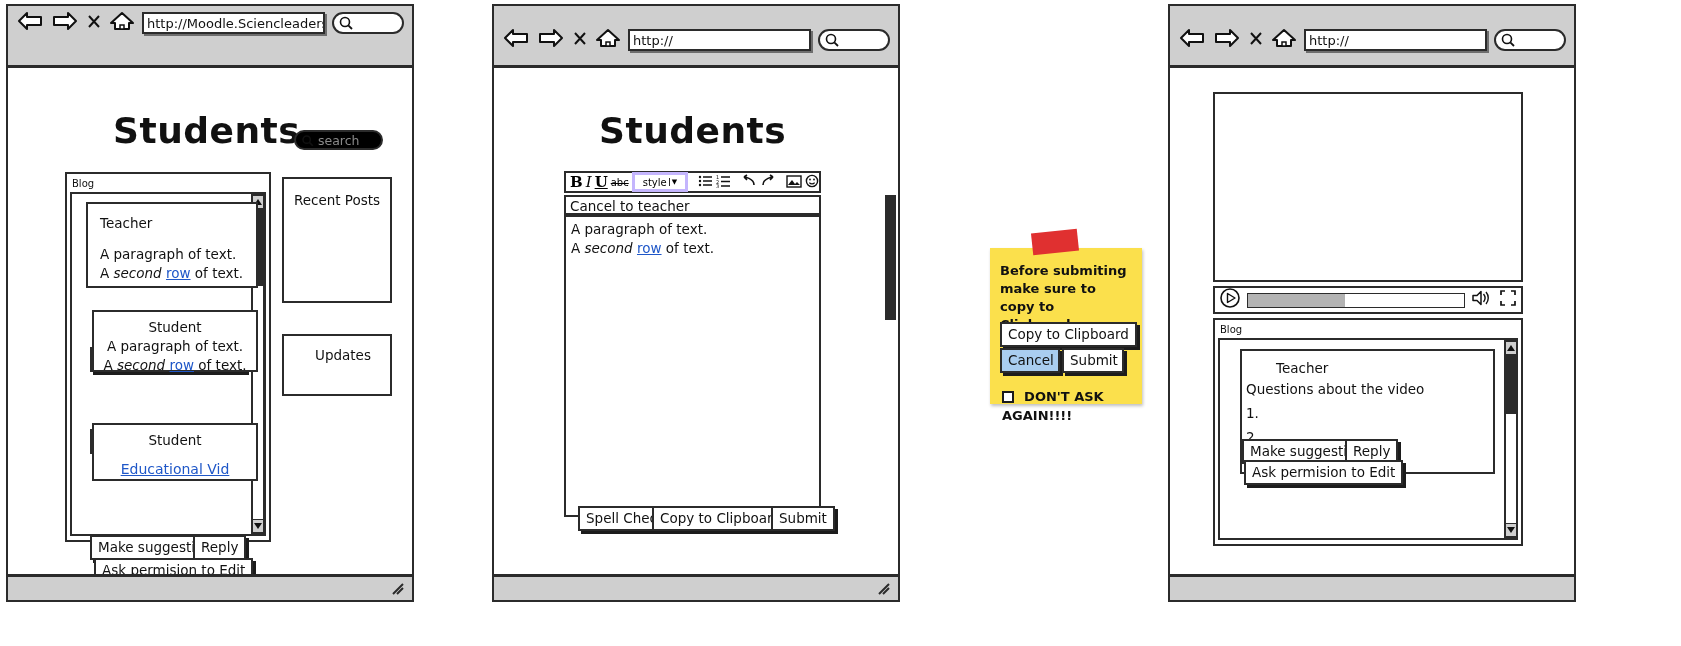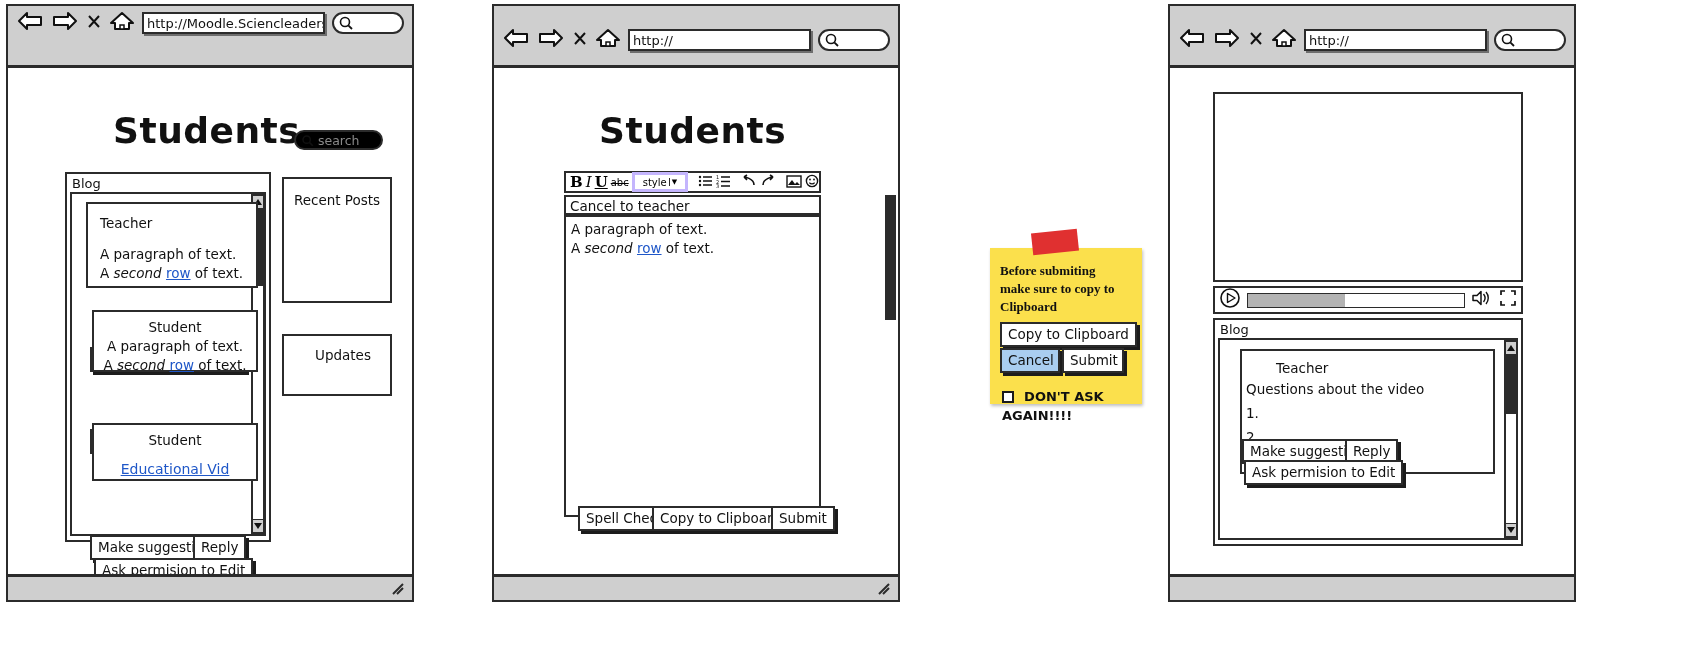--- a/index.html
+++ b/index.html
@@ -99,21 +99,21 @@
     font-family: "DejaVu Sans", sans-serif;
   }
 
   .panel {
     border: 2px solid #2b2b2b;
     background: #fff;
     box-sizing: border-box;
     position: absolute;
   }
   .panel-tab {
-    font-size: 13px;
+    font-size: 10px;
     color: #111;
     padding: 2px 5px;
     border-bottom: 2px solid #2b2b2b;
     box-sizing: border-box;
     height: 20px;
     line-height: 15px;
   }
   .card {
     border: 2px solid #2b2b2b;
     background: #fff;
@@ -490,21 +490,21 @@
 
   <div class="win-status">
     <svg class="resize-grip" viewBox="0 0 14 14">
         <path d="M2 12 L12 2 M6 12 L12 6" stroke="#2b2b2b" stroke-width="2"></path>
       </svg>
   </div>
 </div>
 
 <div class="sticky" style="left:990px; top:248px; width:152px; height:156px;">
   <div class="sticky-tape" style="left:42px; top:-17px; transform: rotate(-6deg);"></div>
-  <div class="note-txt" style="padding:14px 8px 0 10px;font-family:Liberation Serif, serif;">
+  <div class="note-txt" style="padding:14px 8px 0 10px;">
     <div>Before submiting</div>
     <div>make sure to copy to</div>
     <div>Clipboard</div>
   </div>
   <div class="btn" style="position:absolute; left:10px; top:74px;">Copy to Clipboard</div>
   <div class="btn btn-blue" style="position:absolute; left:10px; top:100px; width:60px; text-align:center;">Cancel</div>
   <div class="btn" style="position:absolute; left:72px; top:100px; width:62px; text-align:center;">Submit</div>
   <div style="position:absolute; left:12px; top:138px;">
     <span class="chk"></span>
     <span class="chk-label" style="margin-left:5px;">DON'T ASK AGAIN!!!!</span>

